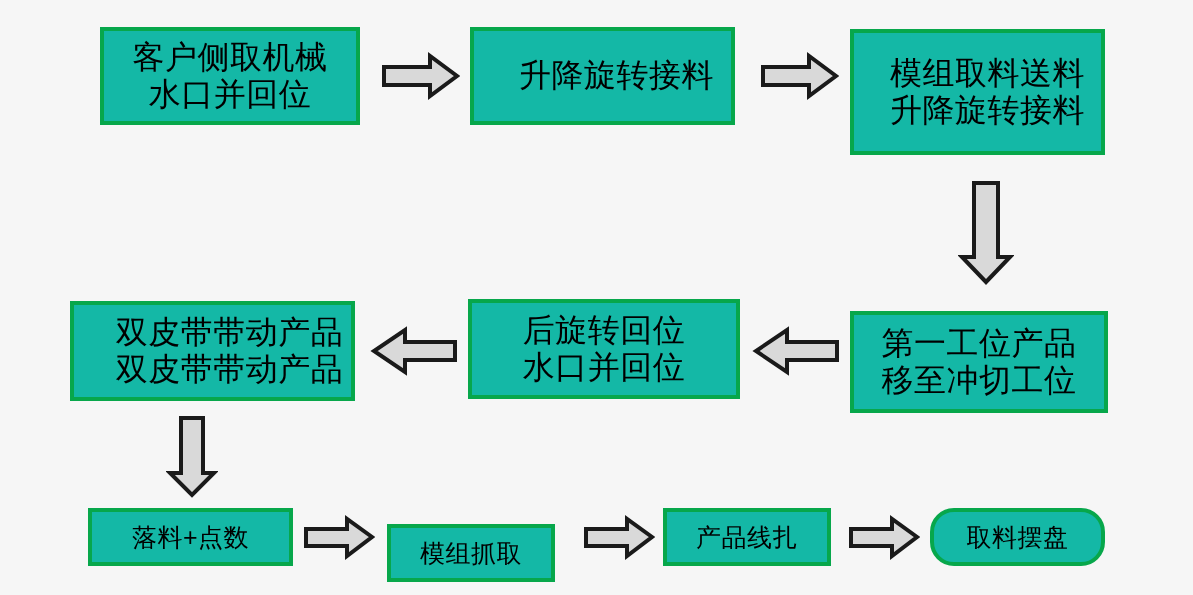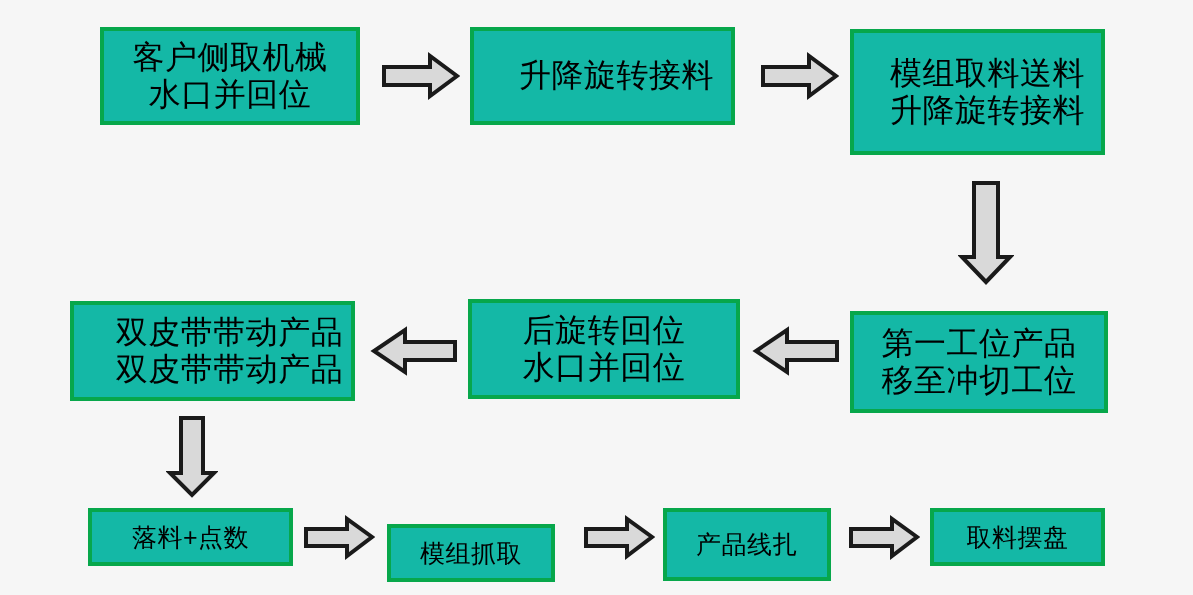--- a/index.html
+++ b/index.html
@@ -141,27 +141,27 @@
   <div class="node one-line" style="left:387px; top:524px; width:168px; height:58px;justify-content:center;">
     <span class="line">模组抓取</span>
   </div>
 
   <div class="arrow" style="left:583px; top:515px; width:72px; height:45px;">
     <svg width="72" height="45" viewBox="0 0 72 45" aria-hidden="true">
       <polygon class="arrow-shape" points="3,14 44,14 44,4 69,22 44,41 44,31 3,31"></polygon>
     </svg>
   </div>
 
-  <div class="node one-line" style="left:663px; top:508px; width:168px; height:73px;">
+  <div class="node one-line" style="left:663px; top:508px; width:168px; height:58px;">
     <span class="line">产品线扎</span>
   </div>
 
   <div class="arrow" style="left:848px; top:515px; width:72px; height:45px;">
     <svg width="72" height="45" viewBox="0 0 72 45" aria-hidden="true">
       <polygon class="arrow-shape" points="3,14 44,14 44,4 69,22 44,41 44,31 3,31"></polygon>
     </svg>
   </div>
 
-  <div class="node one-line" style="left:930px; top:508px; width:175px; height:58px;">
+  <div class="node one-line" style="left:930px; top:508px; width:175px; height:58px;border-radius:24px;">
     <span class="line">取料摆盘</span>
   </div>
 
 </div>
 
 </body></html>

